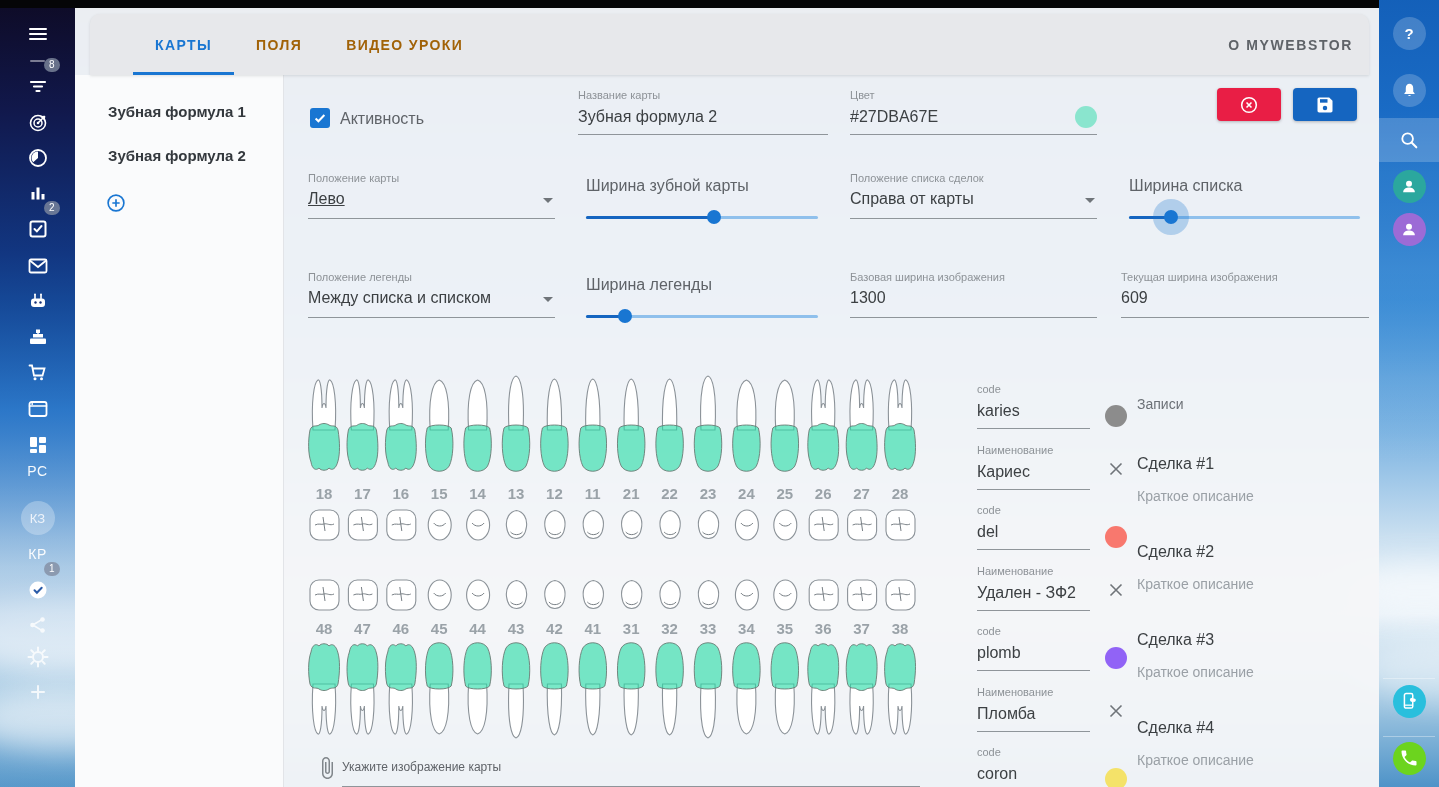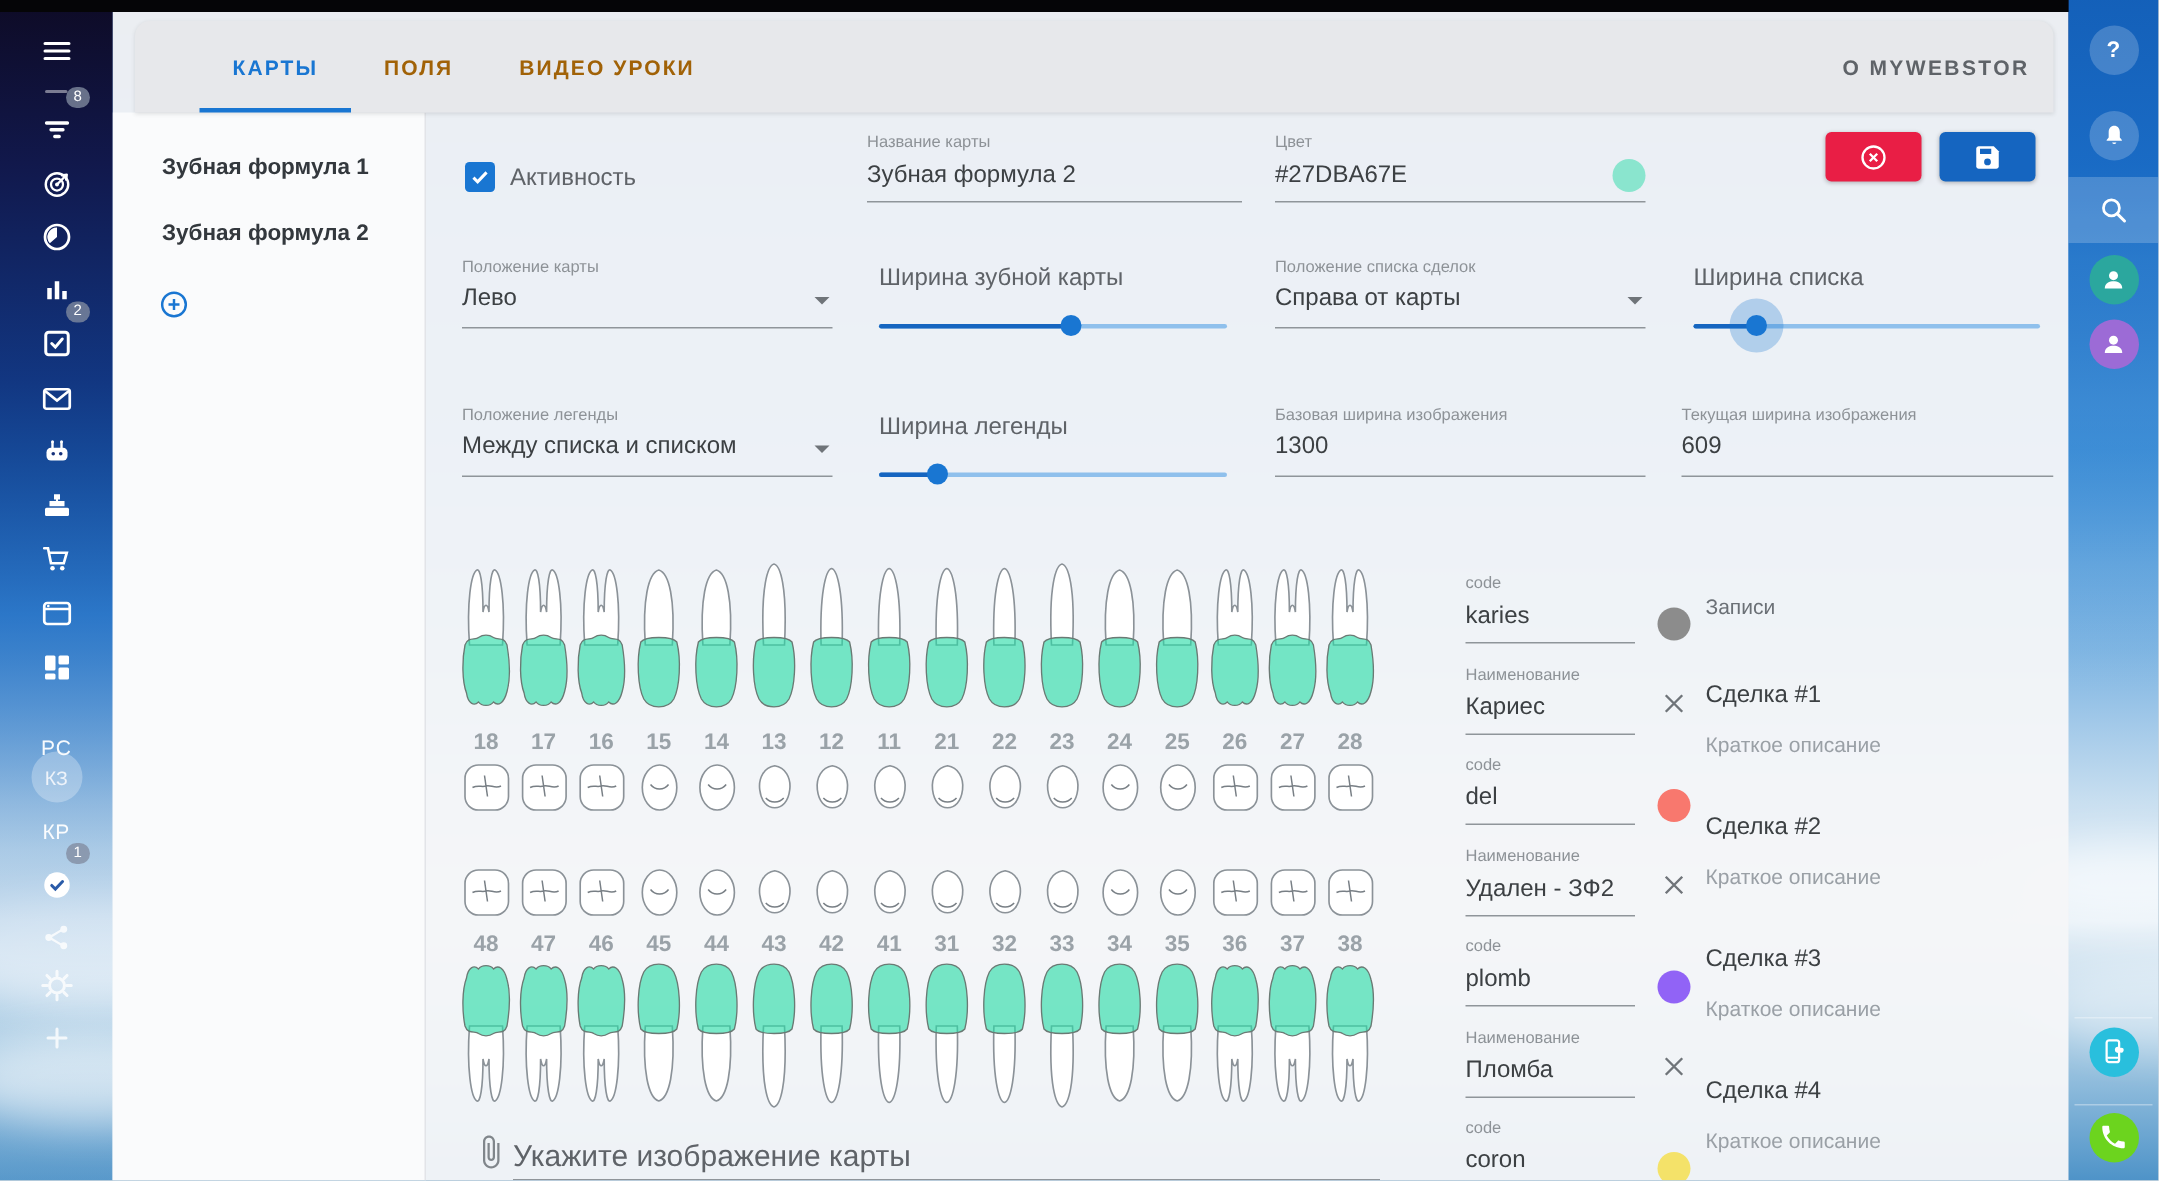--- a/index.html
+++ b/index.html
@@ -54,21 +54,21 @@
   .slider-fill{position:absolute;height:3px;background:#1565c0;border-radius:2px;}
   .slider-thumb{position:absolute;width:14px;height:14px;border-radius:50%;background:#1976d2;top:-6px;}
   .slider-halo{position:absolute;width:36px;height:36px;border-radius:50%;background:rgba(25,118,210,.28);top:-17px;}
 
   .records-title{position:absolute;font-size:14px;color:#6b7076;}
   .record-title{position:absolute;font-size:16px;color:#3c4043;}
   .record-sub{position:absolute;font-size:14px;color:#9aa0a6;}
 
   .legend-col .f-line{width:113px;}
   .x-btn{position:absolute;cursor:pointer;}
-  .attach-text{position:absolute;font-size:20px;color:#5f6368;}
+  .attach-text{position:absolute;font-size:12px;color:#5f6368;}
   svg{display:block;}
 </style>
 </head>
 <body>
 
 <div class="screen">
   <div class="sky">
     <div class="cloud" style="left:-40px;top:600px;width:220px;height:70px;"></div>
     <div class="cloud" style="left:-30px;top:690px;width:180px;height:60px;opacity:.8;"></div>
     <div class="cloud" style="left:1340px;top:560px;width:160px;height:54px;opacity:.7;"></div>
@@ -125,21 +125,21 @@
     </div>
     <div class="btn" style="left:1008px;top:13px;background:#1565c0;">
       <svg width="20" height="20" viewBox="0 0 24 24">
           <path d="M17,3 H5 C3.9,3 3,3.9 3,5 V19 C3,20.1 3.9,21 5,21 H19 C20.1,21 21,20.1 21,19 V7 Z" fill="#fff"></path>
           <circle cx="12" cy="15.5" r="2.7" fill="#1565c0"></circle>
           <rect x="6" y="5" width="9" height="4.2" fill="#1565c0"></rect>
         </svg>
     </div>
 
     <div class="f-label" style="left:23px;top:97px;">Положение карты</div>
-    <div class="f-value" style="left:23px;top:115px;">Лево</div>
+    <div class="f-value" style="left:23px;top:115px;text-decoration:underline;">Лево</div>
     <div class="caret" style="left:258px;top:123px;"></div>
     <div class="f-line" style="left:23px;top:143px;width:247px;"></div>
 
     <div class="s-label" style="left:301px;top:102px;">Ширина зубной карты</div>
     <div style="position:absolute;left:301px;top:141px;width:232px;height:3px;">
         <div class="slider-track" style="left:0;top:0;width:100%"></div>
         <div class="slider-fill" style="left:0;top:0;width:55%"></div>
         <div class="slider-thumb" style="left:calc(55% - 7px)"></div>
       </div>
 
@@ -612,21 +612,21 @@
         </svg>
       </div>
       <div class="rail-item" style="top: 428px; height: 34px;">
         <svg width="24" height="24" viewBox="0 0 24 24">
           <rect x="4" y="4" width="7" height="10" rx="1" fill="#fff"></rect>
           <rect x="13" y="4" width="7" height="6" rx="1" fill="#fff"></rect>
           <rect x="13" y="12" width="7" height="8" rx="1" fill="#fff"></rect>
           <rect x="4" y="16" width="7" height="4" rx="1" fill="#fff"></rect>
         </svg>
       </div>
-      <div class="rail-item" style="top: 481px; height: 34px; align-items: center;">
+      <div class="rail-item" style="top: 454px; height: 34px; align-items: center;">
         <span class="rail-text">PC</span>
       </div>
       <div class="rail-item" style="top: 501px; height: 34px;">
         <div class="rail-avatar">КЗ</div>
       </div>
       <div class="rail-item" style="top: 537px; height: 34px;">
         <span class="rail-text">КР</span>
       </div>
       <div class="rail-item" style="top: 573px; height: 34px;">
         <svg width="24" height="24" viewBox="0 0 24 24">

